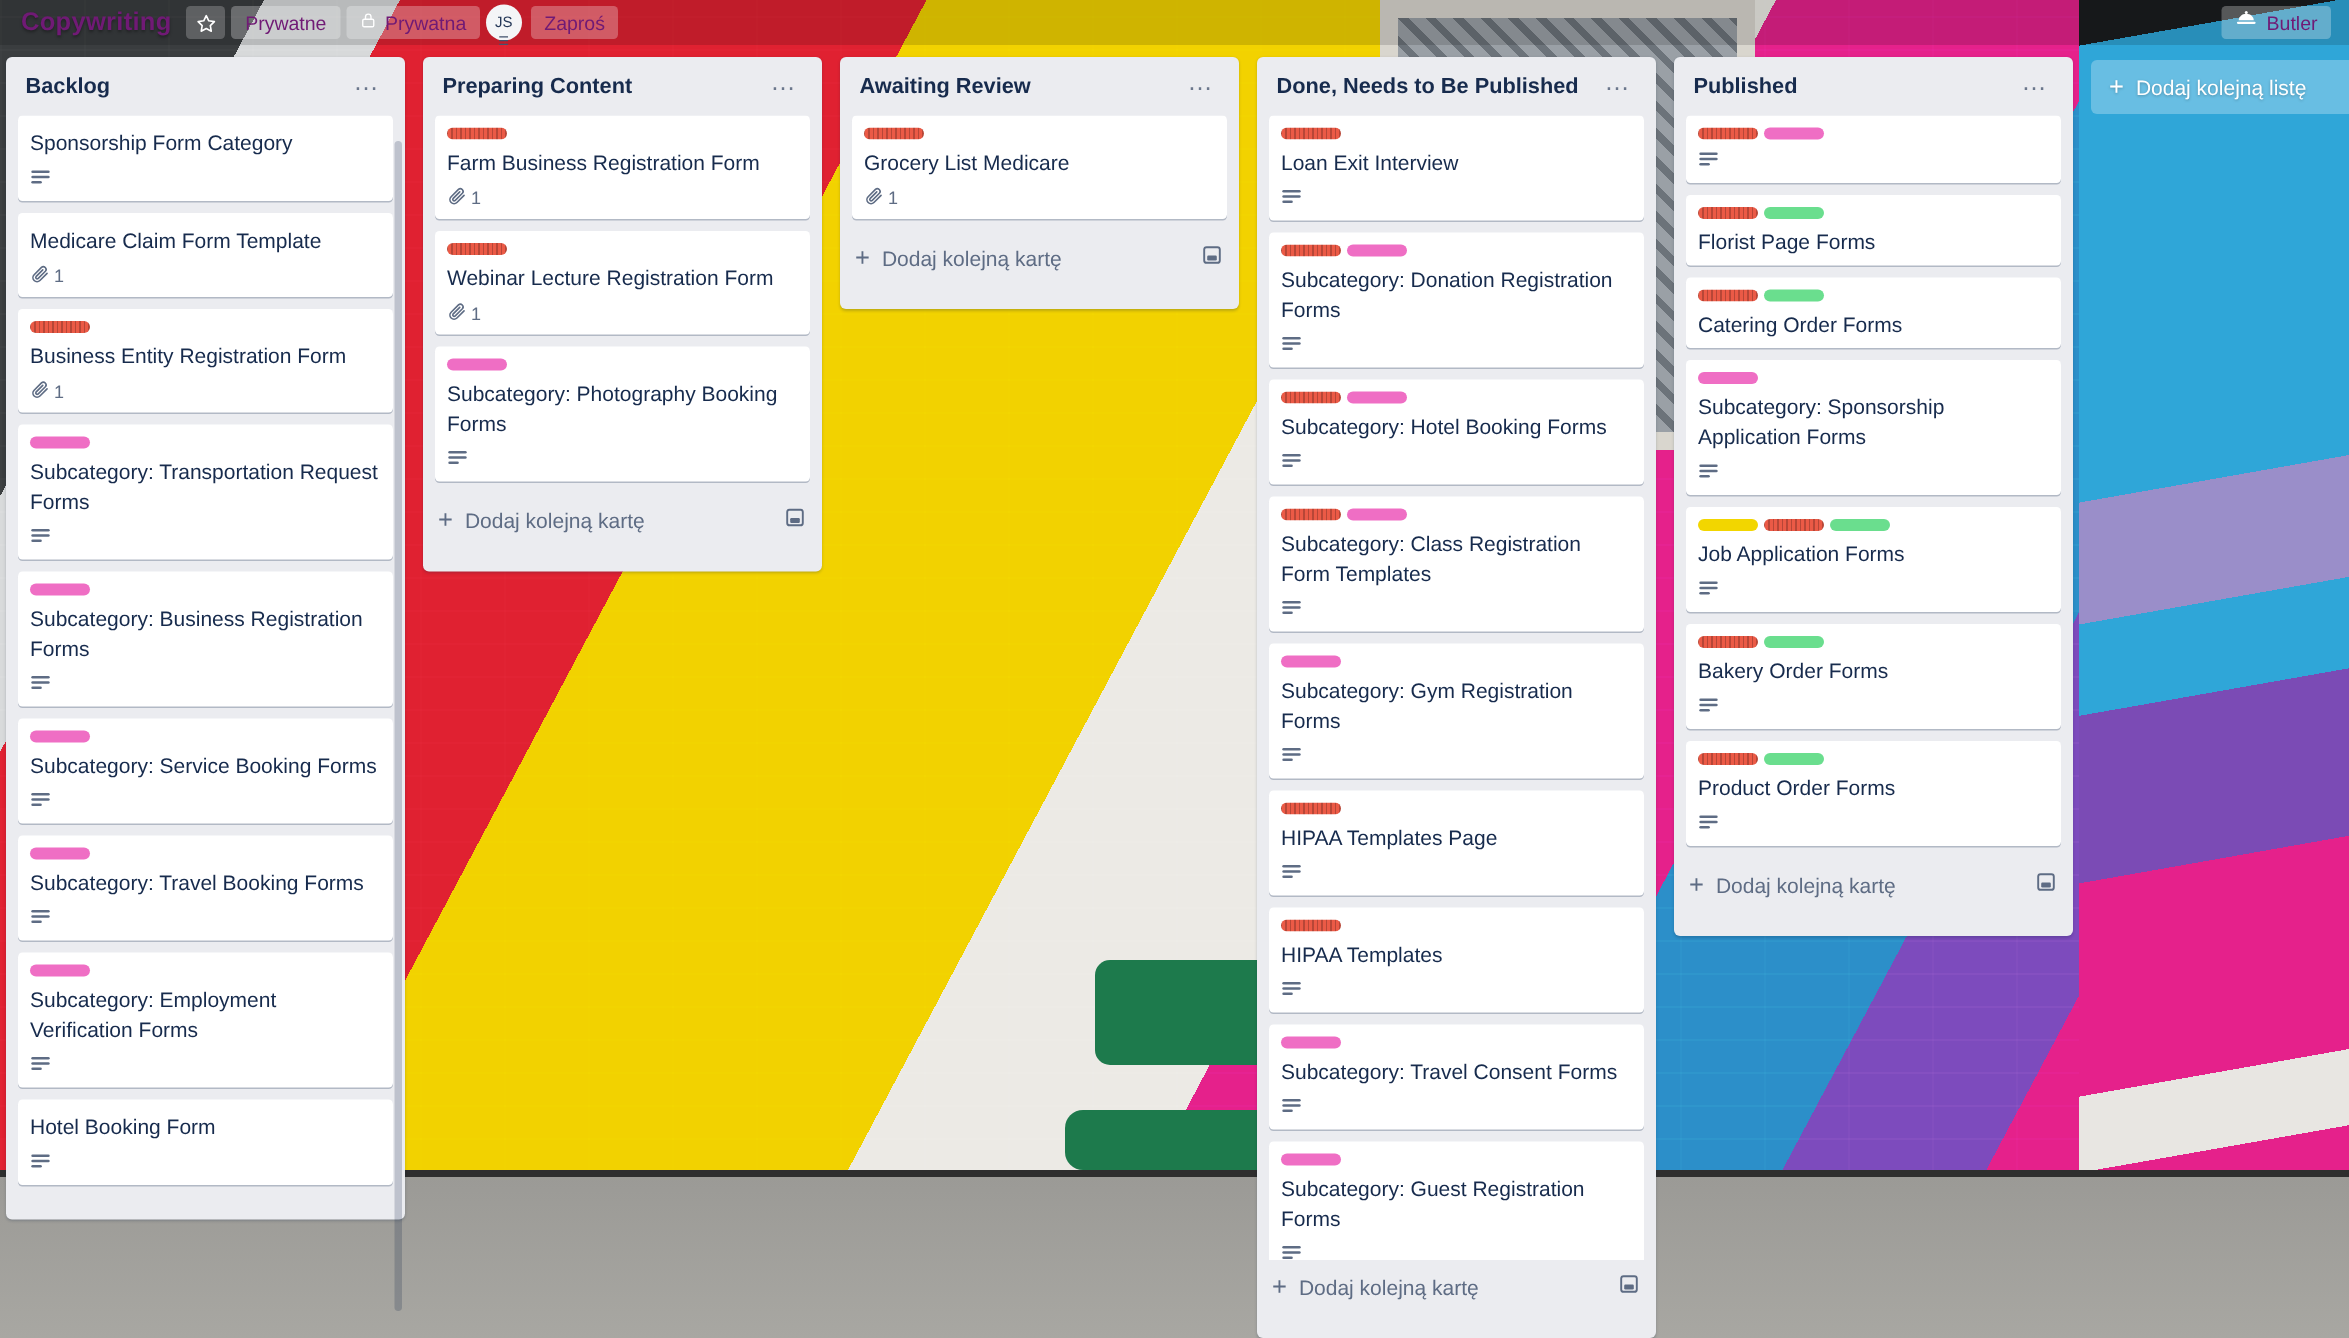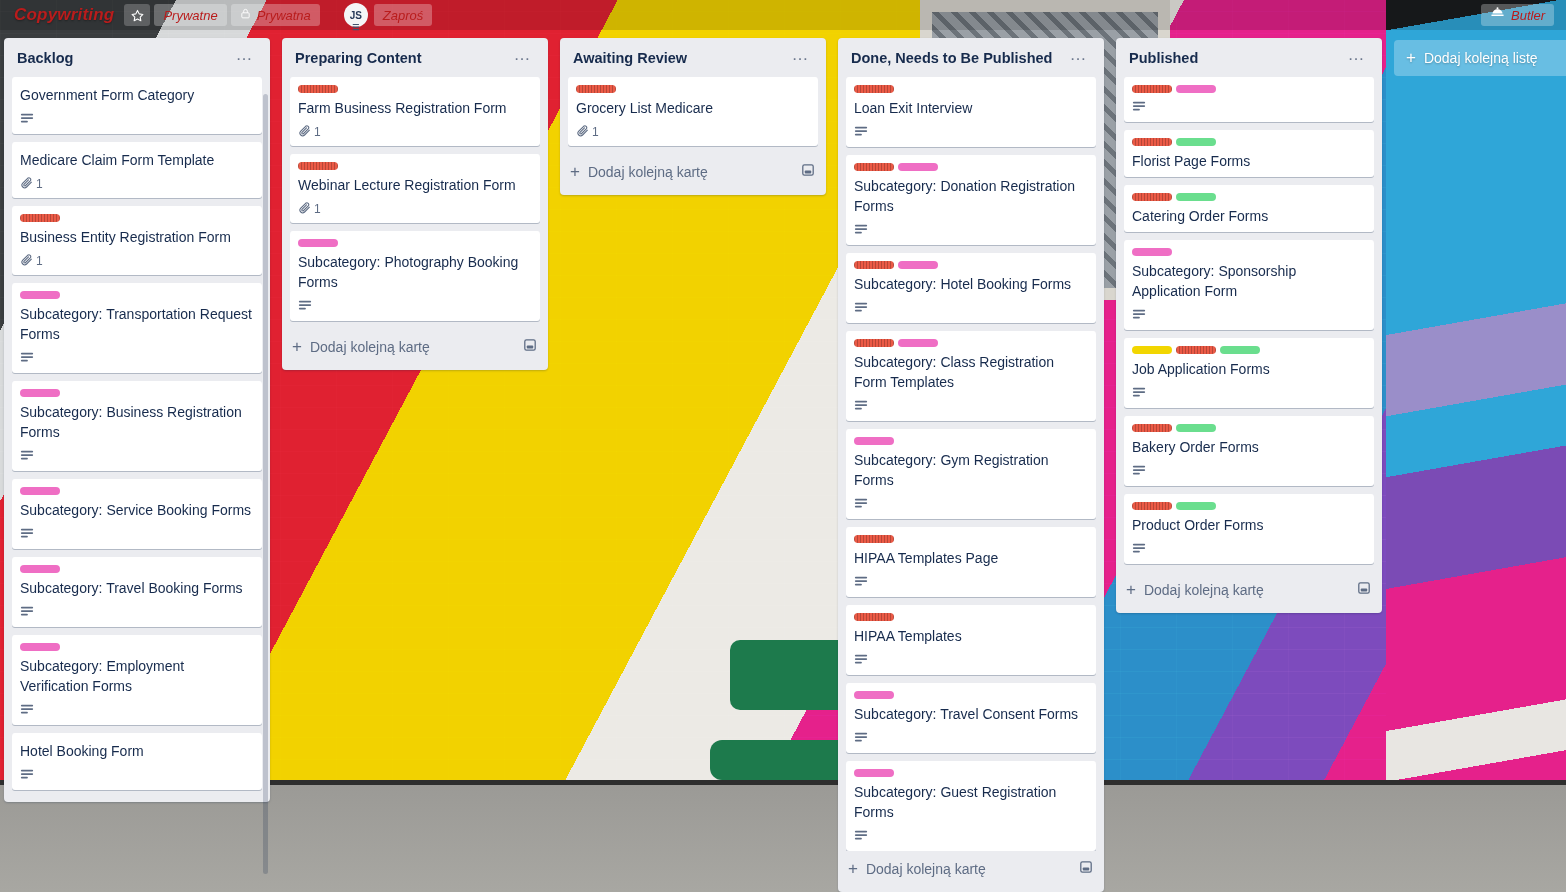--- a/index.html
+++ b/index.html
@@ -131,25 +131,24 @@
     background: rgba(0,0,0,0.14);
   }
   .tb-item {
     display: flex;
     align-items: center;
     gap: 6px;
     height: 22px;
     padding: 0 9px;
     margin-right: 4px;
     border-radius: 3px;
-    color: #b91c1c;
+    color: #701a75;
     font-size: 13px;
     background: rgba(255,255,255,0.28);
     white-space: nowrap;
-    font-style: italic;
   }
   .tb-title {
     font-size: 17px;
     font-weight: bold;
     letter-spacing: .2px;
     background: transparent;
     padding: 0 8px 0 6px;
     margin-right: 2px;
     text-shadow: 0 1px 2px rgba(0,0,0,.35);
   }
@@ -158,28 +157,27 @@
     padding: 0;
     justify-content: center;
     background: rgba(255,255,255,0.22);
   }
   .tb-avatar {
     width: 24px; height: 24px;
     border-radius: 50%;
     background: #f4f5f7;
     color: #253858;
     font-size: 10px;
-    font-weight: bold;
+    font-weight: normal;
     display: flex;
     align-items: center;
     justify-content: center;
     margin-right: 6px;
     position: relative;
     flex: none;
-    margin-left: 20px;
   }
   .tb-avatar .stack {
     position:absolute; bottom:-3px; left:50%; transform:translateX(-50%);
     font-size:8px; color:#42526e; line-height:5px;
   }
   .tb-spacer { flex: 1 1 auto; }
   .tb-butler {
     background: rgba(255,255,255,0.28);
   }
 
@@ -193,21 +191,21 @@
     gap: 12px;
     padding: 8px 0 0 4px;
     z-index: 10;
   }
 
   .list {
     width: 266px;
     flex: none;
     background: #ebecf0;
     border-radius: 4px;
-    padding: 0 0 4px 0;
+    padding: 0 0 15px 0;
     max-height: 854px;
     display: flex;
     flex-direction: column;
     box-shadow: 0 1px 2px rgba(9,30,66,0.22);
   }
   .list-header {
     display: flex;
     align-items: center;
     justify-content: space-between;
     padding: 11px 10px 10px 13px;
@@ -380,21 +378,21 @@
 </div>
 
 <div id="board">
     <div class="list" style="max-height: 854px; position: relative;">
       <div class="list-header">
         <div class="list-title">Backlog</div>
         <div class="list-menu">…</div>
       </div>
       <div class="cards">
         <div class="card">
-          <div class="card-title">Government Form Category</div>
+          <div class="card-title">Sponsorship Form Category</div>
           <div class="badges">
             <span class="badge">
               <span class="desc-icon">
     <svg width="14" height="14" viewBox="0 0 16 16" fill="#5e6c84">
       <rect x="1" y="3" width="14" height="2" rx="1"></rect>
       <rect x="1" y="7" width="14" height="2" rx="1"></rect>
       <rect x="1" y="11" width="8" height="2" rx="1"></rect>
     </svg></span>
             </span>
           </div>
@@ -820,21 +818,21 @@
           <div class="labels">
             <span class="label red"></span>
             <span class="label green"></span>
           </div>
           <div class="card-title">Catering Order Forms</div>
         </div>
         <div class="card">
           <div class="labels">
             <span class="label pink"></span>
           </div>
-          <div class="card-title">Subcategory: Sponsorship Application Form</div>
+          <div class="card-title">Subcategory: Sponsorship Application Forms</div>
           <div class="badges">
             <span class="badge">
               <span class="desc-icon">
     <svg width="14" height="14" viewBox="0 0 16 16" fill="#5e6c84">
       <rect x="1" y="3" width="14" height="2" rx="1"></rect>
       <rect x="1" y="7" width="14" height="2" rx="1"></rect>
       <rect x="1" y="11" width="8" height="2" rx="1"></rect>
     </svg></span>
             </span>
           </div>

